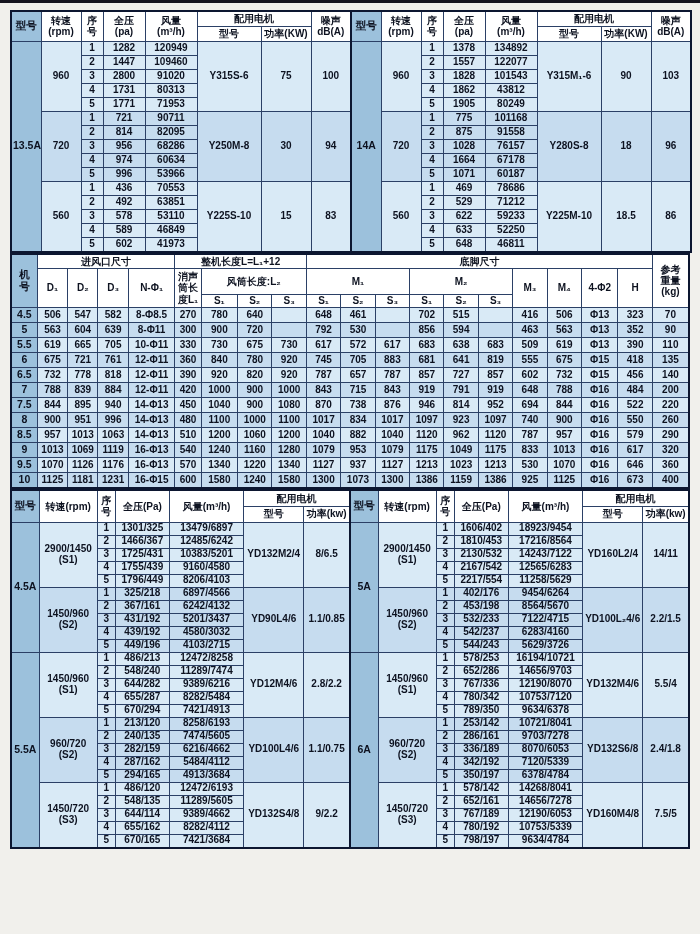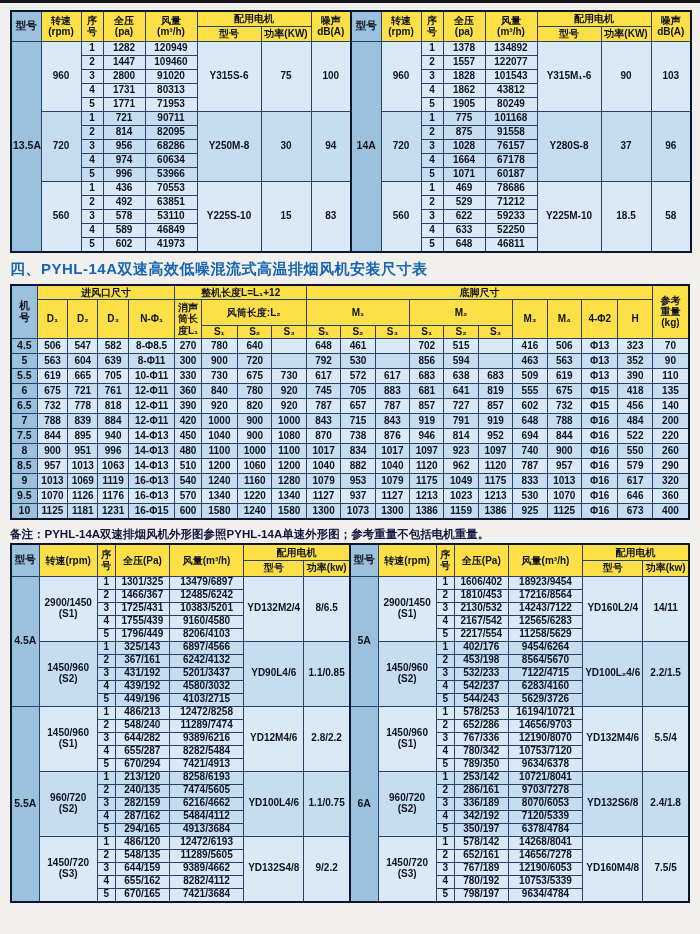--- a/index.html
+++ b/index.html
@@ -9,21 +9,21 @@
     font-family:"Liberation Sans",sans-serif;overflow:hidden;
   }
   .topline{position:absolute;top:0;left:0;width:700px;height:3px;background:#15151f;}
   table{border-collapse:collapse;table-layout:fixed;width:680px;background:#dcebf6;}
   .frame{border:2px solid #0c1630;}
   td,th{
     border:1px solid #2b4066;padding:0 1px;text-align:center;vertical-align:middle;
     font-size:10px;font-weight:bold;color:#0d1220;line-height:1.12;
     white-space:pre-line;overflow:hidden;
   }
-  th{background:#fde047;}
+  th{background:#ffffff;}
   td.model,th.modelcol{background:#9cc1dc;font-size:10.5px;}
   td.g0{background:#d9eaf6;}
   td.g1{background:#c6dcef;}
   .split{border-left:2px solid #0c1630;}
   #t1 td{height:13px;}
   #t1 thead tr{height:15px;}
   #t2 td{height:14px;}
   #t2 tr.h1{height:15px;} #t2 tr.h2{height:26px;} #t2 tr.h3{height:13px;}
   #t3 td{height:12px;line-height:1.05;}
   #t3 thead tr{height:16px;}
@@ -146,21 +146,21 @@
           <td class="g1">721</td>
           <td class="g1">90711</td>
           <td class="g1" rowspan="5">Y250M-8</td>
           <td class="g1" rowspan="5">30</td>
           <td class="g1" rowspan="5">94</td>
           <td class="g1" rowspan="5">720</td>
           <td class="g1">1</td>
           <td class="g1">775</td>
           <td class="g1">101168</td>
           <td class="g1" rowspan="5">Y280S-8</td>
-          <td class="g1" rowspan="5">37</td>
+          <td class="g1" rowspan="5">18</td>
           <td class="g1" rowspan="5">96</td>
         </tr>
         <tr>
           <td class="g1">2</td>
           <td class="g1">814</td>
           <td class="g1">82095</td>
           <td class="g1">2</td>
           <td class="g1">875</td>
           <td class="g1">91558</td>
         </tr>
@@ -195,21 +195,21 @@
           <td class="g0">70553</td>
           <td class="g0" rowspan="5">Y225S-10</td>
           <td class="g0" rowspan="5">15</td>
           <td class="g0" rowspan="5">83</td>
           <td class="g0" rowspan="5">560</td>
           <td class="g0">1</td>
           <td class="g0">469</td>
           <td class="g0">78686</td>
           <td class="g0" rowspan="5">Y225M-10</td>
           <td class="g0" rowspan="5">18.5</td>
-          <td class="g0" rowspan="5">58</td>
+          <td class="g0" rowspan="5">86</td>
         </tr>
         <tr>
           <td class="g0">2</td>
           <td class="g0">492</td>
           <td class="g0">63851</td>
           <td class="g0">2</td>
           <td class="g0">529</td>
           <td class="g0">71212</td>
         </tr>
         <tr>
@@ -232,21 +232,20 @@
           <td class="g0">5</td>
           <td class="g0">602</td>
           <td class="g0">41973</td>
           <td class="g0">5</td>
           <td class="g0">648</td>
           <td class="g0">46811</td>
         </tr>
       </tbody>
     </table>
 
-  <div class="sec-title">四、PYHL-14A双速高效低噪混流式高温排烟风机安装尺寸表</div>
 
   <table id="t2" class="frame">
       <colgroup>
         <col style="width: 26px;">
         <col style="width: 30px;">
         <col style="width: 30px;">
         <col style="width: 30px;">
         <col style="width: 46px;">
         <col style="width: 26px;">
         <col style="width: 36px;">
@@ -564,21 +563,20 @@
           <td class="g1">1386</td>
           <td class="g1">925</td>
           <td class="g1">1125</td>
           <td class="g1">Φ16</td>
           <td class="g1">673</td>
           <td class="g1">400</td>
         </tr>
       </tbody>
     </table>
 
-  <div class="note">备注：PYHL-14A双速排烟风机外形图参照PYHL-14A单速外形图；参考重量不包括电机重量。</div>
 
 
   <table id="t3" class="frame">
       <colgroup>
         <col style="width: 28px;">
         <col style="width: 58px;">
         <col style="width: 18px;">
         <col style="width: 54px;">
         <col style="width: 74px;">
         <col style="width: 60px;">
@@ -663,21 +661,21 @@
           <td class="g0">1796/449</td>
           <td class="g0">8206/4103</td>
           <td class="g0">5</td>
           <td class="g0">2217/554</td>
           <td class="g0">11258/5629</td>
         </tr>
         <tr>
           <td class="g1" rowspan="5">1450/960
 (S2)</td>
           <td class="g1">1</td>
-          <td class="g1">325/143</td>
+          <td class="g1">325/218</td>
           <td class="g1">6897/4566</td>
           <td class="g1" rowspan="5">YD90L4/6</td>
           <td class="g1" rowspan="5">1.1/0.85</td>
           <td class="g1" rowspan="5">1450/960
 (S2)</td>
           <td class="g1">1</td>
           <td class="g1">402/176</td>
           <td class="g1">9454/6264</td>
           <td class="g1" rowspan="5">YD100L₂4/6</td>
           <td class="g1" rowspan="5">2.2/1.5</td>
@@ -831,21 +829,21 @@
         <tr>
           <td class="g0">2</td>
           <td class="g0">548/135</td>
           <td class="g0">11289/5605</td>
           <td class="g0">2</td>
           <td class="g0">652/161</td>
           <td class="g0">14656/7278</td>
         </tr>
         <tr>
           <td class="g0">3</td>
-          <td class="g0">644/159</td>
+          <td class="g0">644/114</td>
           <td class="g0">9389/4662</td>
           <td class="g0">3</td>
           <td class="g0">767/189</td>
           <td class="g0">12190/6053</td>
         </tr>
         <tr>
           <td class="g0">4</td>
           <td class="g0">655/162</td>
           <td class="g0">8282/4112</td>
           <td class="g0">4</td>

